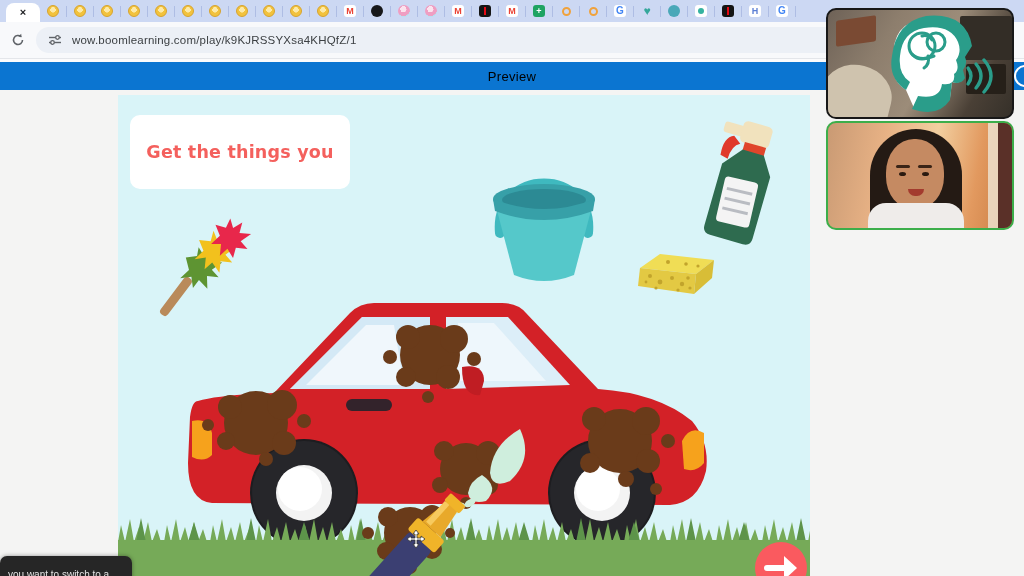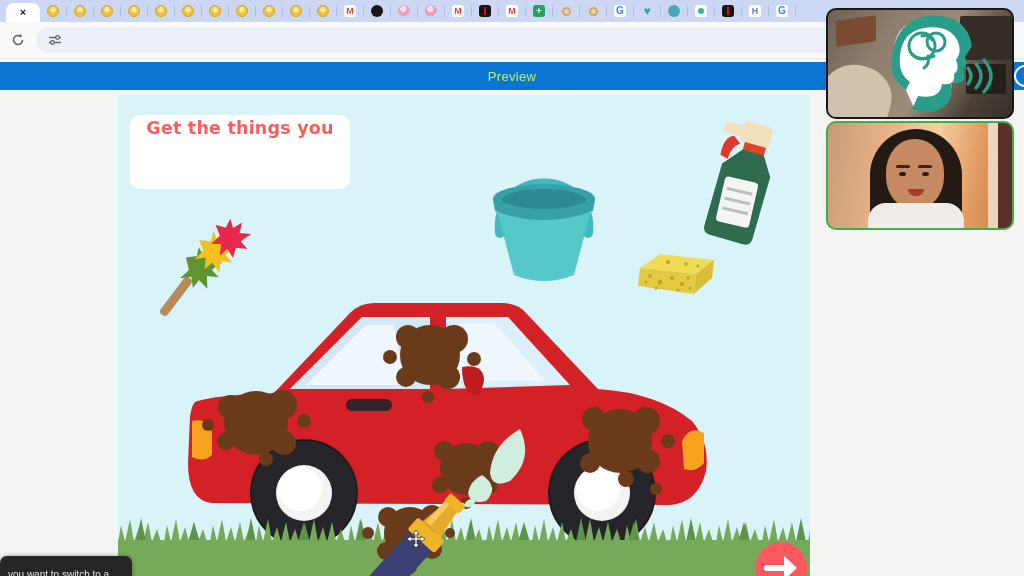--- a/index.html
+++ b/index.html
@@ -36,32 +36,32 @@
   .toolbar { position:absolute; left:0; top:22px; width:1024px; height:36px; background:#f8f9fb;
     display:flex; align-items:center; }
   .reload { width:20px; height:20px; margin-left:8px; display:flex; align-items:center; justify-content:center; }
   .omnibox { margin-left:8px; width:975px; height:26px; background:#ecEFF6; background:#ecf0f6;
     border-radius:13px; display:flex; align-items:center; padding:0 12px; }
   .omnibox .url { font-size:11.5px; color:#3c4043; margin-left:10px; letter-spacing:0.2px; }
   .toolbar-gap { position:absolute; left:0; top:58px; width:1024px; height:4px; background:#fbfbfc; border-top:1px solid #e4e6ea; }
 
   .preview-bar { position:absolute; left:0; top:62px; width:1024px; height:28px; background:#0b75d1;
     display:flex; align-items:center; justify-content:center; }
-  .preview-bar .label { color:#bef264; font-size:13px; letter-spacing:0.3px; }
+  .preview-bar .label { color:#000000; font-size:13px; letter-spacing:0.3px; }
   .preview-partial-btn { position:absolute; left:1014px; top:65px; width:22px; height:22px;
     border:2px solid #ffffff; border-radius:50%; }
 
   
   .page-bg { position:absolute; left:0; top:90px; width:1024px; height:486px; background:#f4f4f3; }
   .stage { position:absolute; left:118px; top:95px; width:692px; height:481px;
     background:#d9f4f8; overflow:hidden; }
 
   .title-card { position:absolute; left:12px; top:20px; width:220px; height:74px;
     background:#ffffff; border-radius:10px; display:flex; flex-direction:column;
-    align-items:center; }
+    align-items:center; justify-content:center; }
   .title-card .t { color:#f4605d; font-weight:bold; font-size:17.5px; line-height:1.5;
     font-family:"DejaVu Sans","Liberation Sans",sans-serif; letter-spacing:0.2px; white-space:nowrap; }
 
   .sprite { position:absolute; }
 
   
   .grass { position:absolute; left:0; bottom:0; width:692px; height:60px; }
 
   
   .tooltip { position:absolute; left:0px; top:556px; width:132px; height:34px;
@@ -225,20 +225,21 @@
         <path d="M10.2 0.8 L10.6 4.2 L7.4 3.4 Z" fill="#5f6368"></path>
       </svg>
     </div>
     <div class="omnibox">
       <svg width="14" height="12" viewBox="0 0 14 12">
         <line x1="1" y1="3.5" x2="13" y2="3.5" stroke="#5f6368" stroke-width="1.4"></line>
         <line x1="1" y1="8.5" x2="13" y2="8.5" stroke="#5f6368" stroke-width="1.4"></line>
         <circle cx="9.5" cy="3.5" r="1.8" fill="#f8f9fb" stroke="#5f6368" stroke-width="1.3"></circle>
         <circle cx="4.5" cy="8.5" r="1.8" fill="#f8f9fb" stroke="#5f6368" stroke-width="1.3"></circle>
       </svg>
+      <span class="url">wow.boomlearning.com/play/k9KJRSSYXsa4KHQfZ/1</span>
     </div>
   </div>
   <div class="toolbar-gap"></div>
 
   <div class="preview-bar">
     <span class="label">Preview</span>
   </div>
   <div class="preview-partial-btn"></div>
 
   <div class="page-bg"></div>

